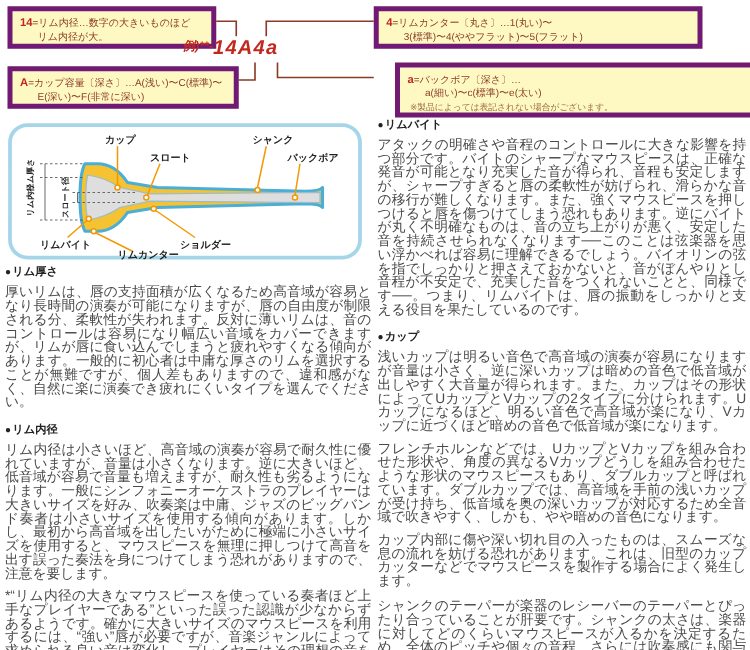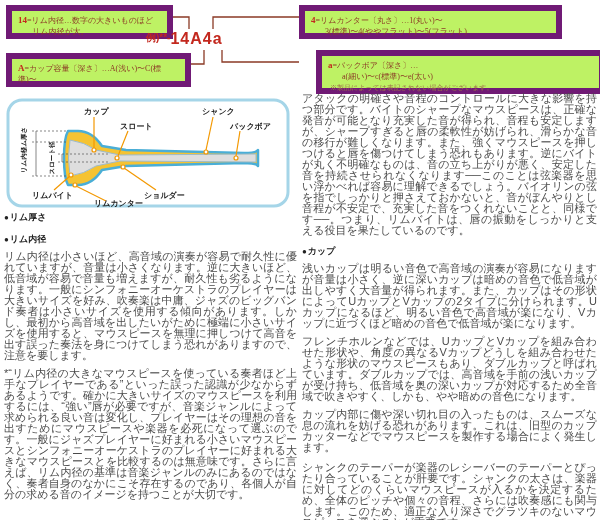--- a/index.html
+++ b/index.html
@@ -1,28 +1,28 @@
 <!DOCTYPE html>
 <html><head>
 <meta charset="utf-8">
 <style>
   html,body{margin:0;padding:0;background:#fff;}
   #page{position:relative;width:600px;height:520px;background:#fff;overflow:hidden;
         font-family:"Liberation Sans","DejaVu Sans",sans-serif;color:#444;}
   
-  .spec-box{position:absolute;background:#bef264;border:6px solid #701a75;
-            padding:4px 6px;font-size:8px;line-height:11px;color:#8b3a26;box-sizing:border-box;font-family:Liberation Serif, serif;}
+  .spec-box{position:absolute;background:#fef9c3;border:4px solid #701a75;
+            padding:4px 6px;font-size:8px;line-height:11px;color:#8b3a26;box-sizing:border-box;}
   .spec-box .code{font-weight:bold;color:#c3281e;font-size:9px;}
   .spec-box .l2{padding-left:14px;}
   .spec-box .note{font-size:7px;color:#9c6a4a;padding-left:2px;margin-top:1px;}
   #box1{left:6px;top:5px;width:167px;height:34px;}
   #box2{left:299px;top:5px;width:263px;height:34px;}
   #box3{left:6px;top:53px;width:185px;height:34px;}
   #box4{left:316px;top:50px;width:289px;height:44px;}
-  #formula{position:absolute;left:146px;top:30px;white-space:nowrap;}
+  #formula{position:absolute;left:146px;top:30px;white-space:nowrap;font-style:italic;}
   #formula .prefix{font-size:10px;font-weight:bold;color:#c3281e;vertical-align:3px;}
   #formula .code-big{font-size:16px;font-weight:bold;color:#c3281e;letter-spacing:1px;}
   #connectors{position:absolute;left:0;top:0;width:600px;height:95px;pointer-events:none;}
   
   #diagram{position:absolute;left:6px;top:98px;width:284px;height:110px;}
   
   .col{position:absolute;box-sizing:border-box;}
   #col-left{left:4px;top:211px;width:293px;}
   #col-right{left:302px;top:93px;width:295px;}
   .section h3{margin:0 0 5px 0;font-size:9px;color:#222;font-weight:bold;}
@@ -41,20 +41,21 @@
   <div class="spec-box" id="box1">
     <div><span class="code">14</span><span>=リム内径…数字の大きいものほど</span></div>
     <div class="l2">リム内径が大。</div>
   </div>
   <div class="spec-box" id="box2">
     <div><span class="code">4</span><span>=リムカンター〔丸さ〕…1(丸い)〜</span></div>
     <div class="l2">3(標準)〜4(ややフラット)〜5(フラット)</div>
   </div>
   <div class="spec-box" id="box3">
     <div><span class="code">A</span><span>=カップ容量〔深さ〕…A(浅い)〜C(標準)〜</span></div>
+    <div class="l2">E(深い)〜F(非常に深い)</div>
   </div>
   <div class="spec-box" id="box4">
     <div><span class="code">a</span><span>=バックボア〔深さ〕…</span></div>
     <div class="l2">a(細い)〜c(標準)〜e(太い)</div>
     <div class="note">※製品によっては表記されない場合がございます。</div>
   </div>
 
   <div id="formula">
     <span class="prefix">例)**-</span><span class="code-big">14A4a</span>
   </div>
@@ -117,31 +118,33 @@
       </g>
       <text class="dsmall" x="20" y="42" transform="rotate(-90 20 42)" text-anchor="middle">リム厚さ</text>
       <text class="dsmall" x="20" y="62" transform="rotate(-90 20 62)" text-anchor="middle">リム内径</text>
       <text class="dsmall" x="48" y="60" transform="rotate(-90 48 60)" text-anchor="middle">スロート径</text>
     </svg>
   </div>
 
   <div class="col" id="col-left">
     <div class="section">
       <h3><span class="bullet">●</span><span>リム厚さ</span></h3>
+      <p>厚いリムは、唇の支持面積が広くなるため高音域が容易となり長時間の演奏が可能になりますが、唇の自由度が制限される分、柔軟性が失われます。反対に薄いリムは、音のコントロールは容易になり幅広い音域をカバーできますが、リムが唇に食い込んでしまうと疲れやすくなる傾向があります。一般的に初心者は中庸な厚さのリムを選択することが無難ですが、個人差もありますので、違和感がなく、自然に楽に演奏でき疲れにくいタイプを選んでください。</p>
     </div>
     <div class="section">
       <h3><span class="bullet">●</span><span>リム内径</span></h3>
       <p>リム内径は小さいほど、高音域の演奏が容易で耐久性に優れていますが、音量は小さくなります。逆に大きいほど、低音域が容易で音量も増えますが、耐久性も劣るようになります。一般にシンフォニーオーケストラのプレイヤーは大きいサイズを好み、吹奏楽は中庸、ジャズのビッグバンド奏者は小さいサイズを使用する傾向があります。しかし、最初から高音域を出したいがために極端に小さいサイズを使用すると、マウスピースを無理に押しつけて高音を出す誤った奏法を身につけてしまう恐れがありますので、注意を要します。</p>
       <p>*“リム内径の大きなマウスピースを使っている奏者ほど上手なプレイヤーである”といった誤った認識が少なからずあるようです。確かに大きいサイズのマウスピースを利用するには、“強い”唇が必要ですが、音楽ジャンルによって求められる良い音は変化し、プレイヤーはその理想の音を出すためにマウスピースや楽器を必死になって選ぶのです。一般にジャズプレイヤーに好まれる小さいマウスピースとシンフォニーオーケストラのプレイヤーに好まれる大きなマウスピースとを比較するのは無意味です。さらに言えば、リム内径の基準は音楽ジャンルのみにあるのではなく、奏者自身のなかにこそ存在するのであり、各個人が自分の求める音のイメージを持つことが大切です。</p>
     </div>
 
   </div>
 
   <div class="col" id="col-right">
     <div class="section">
+      <h3><span class="bullet">●</span><span>リムバイト</span></h3>
       <p>アタックの明確さや音程のコントロールに大きな影響を持つ部分です。バイトのシャープなマウスピースは、正確な発音が可能となり充実した音が得られ、音程も安定しますが、シャープすぎると唇の柔軟性が妨げられ、滑らかな音の移行が難しくなります。また、強くマウスピースを押しつけると唇を傷つけてしまう恐れもあります。逆にバイトが丸く不明確なものは、音の立ち上がりが悪く、安定した音を持続させられなくなります──このことは弦楽器を思い浮かべれば容易に理解できるでしょう。バイオリンの弦を指でしっかりと押さえておかないと、音がぼんやりとし音程が不安定で、充実した音をつくれないことと、同様です──。つまり、リムバイトは、唇の振動をしっかりと支える役目を果たしているのです。</p>
     </div>
     <div class="section">
       <h3><span class="bullet">●</span><span>カップ</span></h3>
       <p>浅いカップは明るい音色で高音域の演奏が容易になりますが音量は小さく、逆に深いカップは暗めの音色で低音域が出しやすく大音量が得られます。また、カップはその形状によってUカップとVカップの2タイプに分けられます。Uカップになるほど、明るい音色で高音域が楽になり、Vカップに近づくほど暗めの音色で低音域が楽になります。</p>
       <p>フレンチホルンなどでは、UカップとVカップを組み合わせた形状や、角度の異なるVカップどうしを組み合わせたような形状のマウスピースもあり、ダブルカップと呼ばれています。ダブルカップでは、高音域を手前の浅いカップが受け持ち、低音域を奥の深いカップが対応するため全音域で吹きやすく、しかも、やや暗めの音色になります。</p>
       <p>カップ内部に傷や深い切れ目の入ったものは、スムーズな息の流れを妨げる恐れがあります。これは、旧型のカップカッターなどでマウスピースを製作する場合によく発生します。</p>
     </div>
     <div class="section">
       <p>シャンクのテーパーが楽器のレシーバーのテーパーとぴったり合っていることが肝要です。シャンクの太さは、楽器に対してどのくらいマウスピースが入るかを決定するため、全体のピッチや個々の音程、さらには吹奏感にも関与します。このため、適正な入り深さでグラツキのないマウスピースを選ぶことが重要です。</p>

